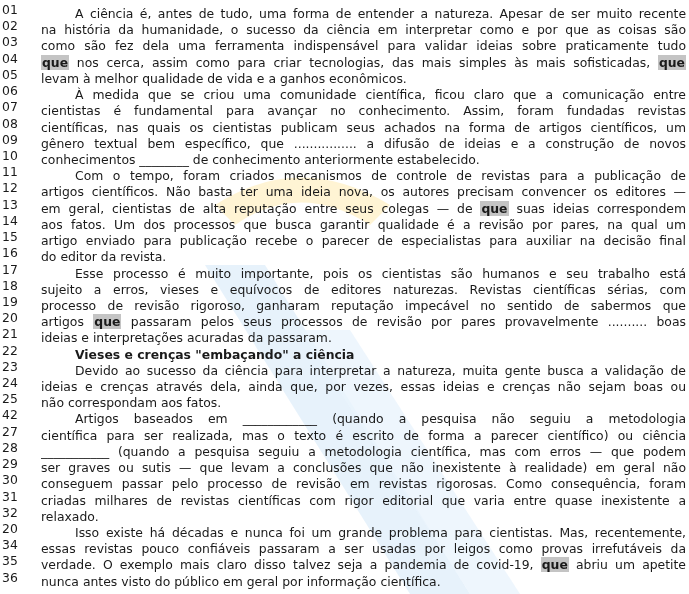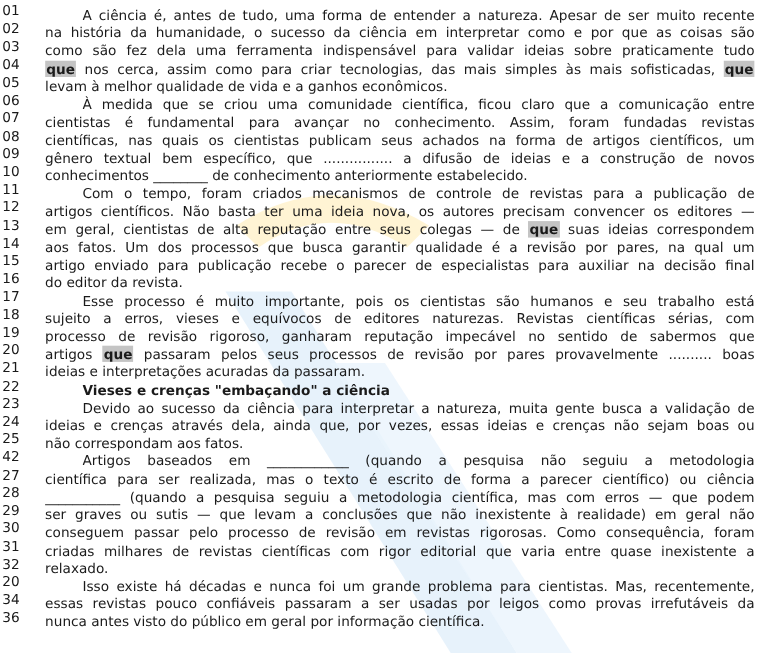--- a/index.html
+++ b/index.html
@@ -164,16 +164,20 @@
     </div>
     <div class="line">
       <span class="num">20</span>
       <span class="txt indent"><span>Isso existe há décadas e nunca foi um grande problema para cientistas. Mas, recentemente,</span></span>
     </div>
     <div class="line">
       <span class="num">34</span>
       <span class="txt"><span>essas revistas pouco confiáveis passaram a ser usadas por leigos como provas irrefutáveis da</span></span>
     </div>
     <div class="line">
+      <span class="num">35</span>
+      <span class="txt"><span>verdade. O exemplo mais claro disso talvez seja a pandemia de covid-19, </span><span class="hl">que</span><span> abriu um apetite</span></span>
+    </div>
+    <div class="line">
       <span class="num">36</span>
       <span class="txt last"><span>nunca antes visto do público em geral por informação científica.</span></span>
     </div>
   </div>
 
 </body></html>

